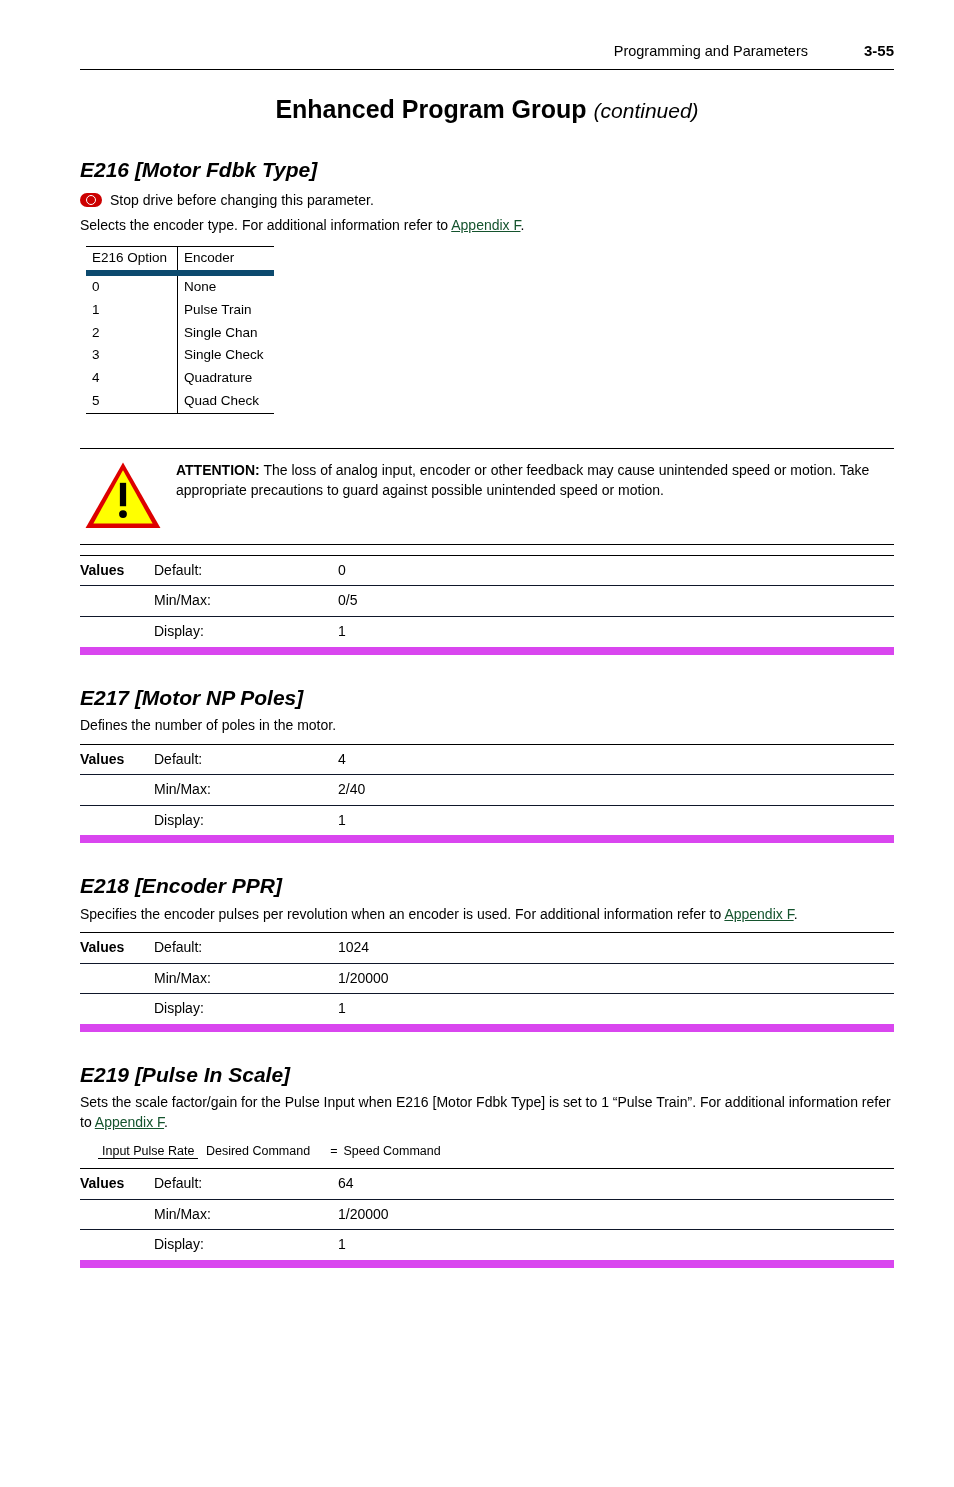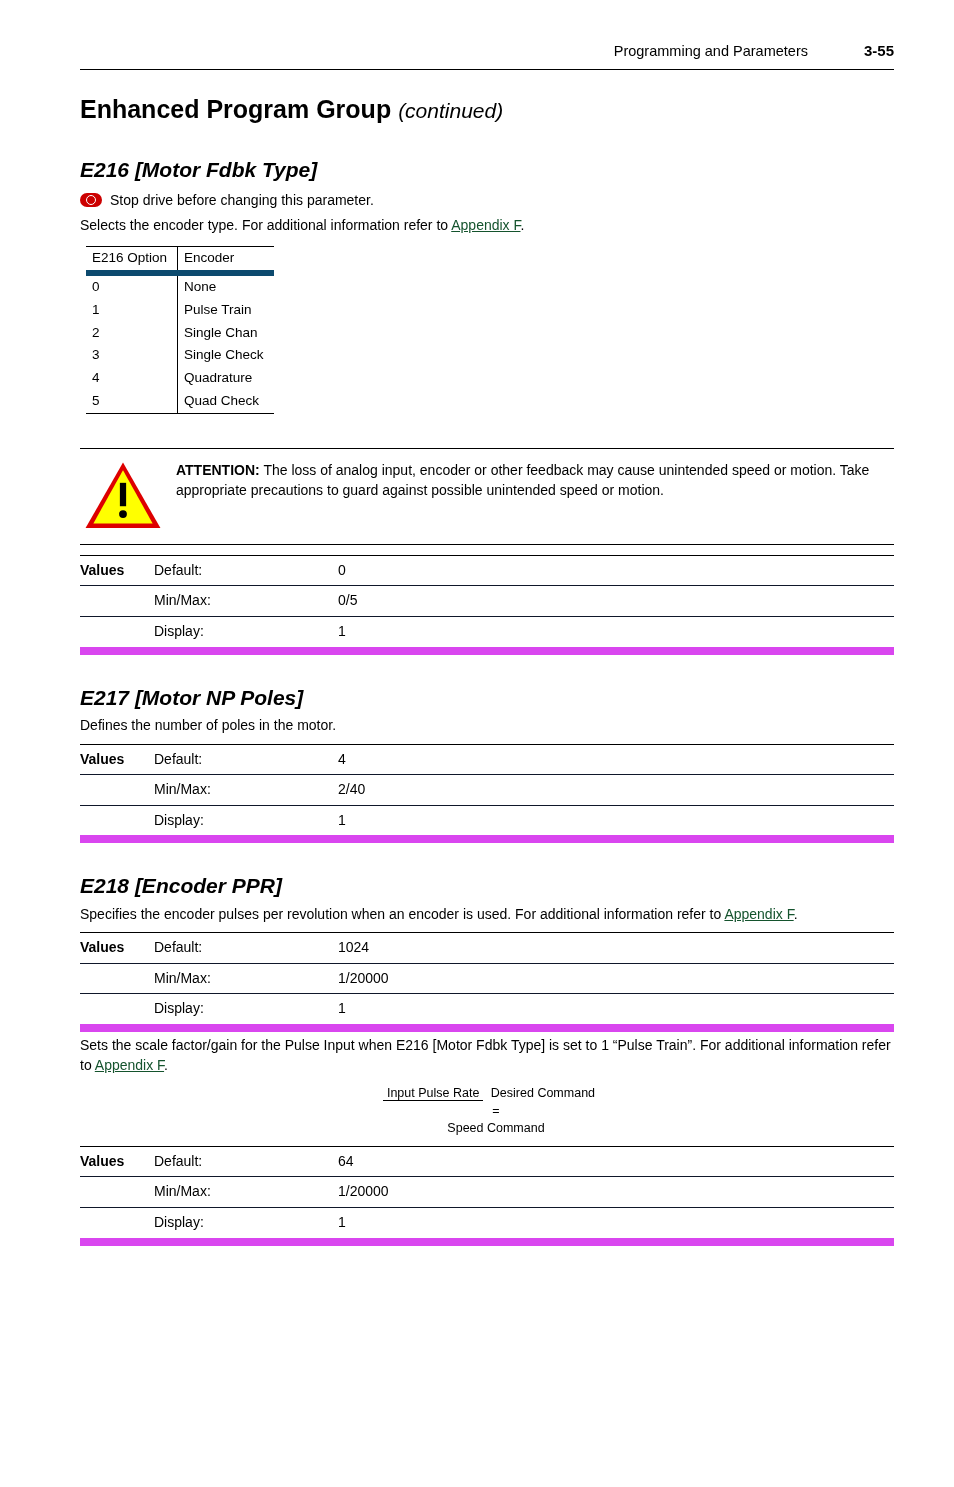--- a/index.html
+++ b/index.html
@@ -23,20 +23,21 @@
     justify-content: flex-end;
     align-items: baseline;
     font-size: 14.5px;
     padding-bottom: 8px;
     border-bottom: 1px solid #000;
     margin-bottom: 22px;
   }
   .header-title { margin-right: 24px; }
   .header-num { font-weight: bold; font-size: 15px; margin-left: 32px; }
   .group-title {
+    text-align: center;
     font-size: 25px;
     font-weight: bold;
     margin: 8px 0 4px 0;
   }
   .group-title .cont { font-style: italic; font-weight: normal; font-size: 21px; }
   .section-head {
     font-size: 21px;
     font-weight: bold;
     margin: 28px 0 4px 0;
     font-style: italic;
@@ -94,21 +95,20 @@
   }
   .values-table tr:last-child td { border-bottom: 8px solid #d946ef; }
   .values-table tr:first-child td { border-top: 1px solid #000; }
   .values-label { font-weight: bold; width: 70px; }
   .values-key { width: 180px; }
   .formula {
     margin: 10px 0 6px 18px;
     font-size: 12.5px;
     display: flex;
     align-items: center;
-    flex-direction: column;
   }
   .frac { display: inline-block; text-align: center; margin-right: 10px; }
   .frac .top { border-bottom: 1px solid #000; padding: 0 4px; }
   .frac .bot { padding: 0 4px; }
   .eq { margin: 0 6px; }
 </style>
 </head>
 <body>
 
 <div class="page">
@@ -237,20 +237,21 @@
       <td>1/20000</td>
     </tr>
     <tr>
       <td></td>
       <td class="values-key">Display:</td>
       <td>1</td>
     </tr>
   </tbody>
     </table>
 
+  <div class="section-head">E219 [Pulse In Scale]</div>
   <div class="body-text">
     <span>Sets the scale factor/gain for the Pulse Input when E216 [Motor Fdbk Type] is set to 1 “Pulse Train”. For additional information refer to </span><a href="#" class="link">Appendix F</a><span>.</span>
   </div>
 
   <div class="formula">
     <span class="frac">
       <span class="top">Input Pulse Rate</span>
       <span class="bot">Desired Command</span>
     </span>
     <span class="eq">=</span>

